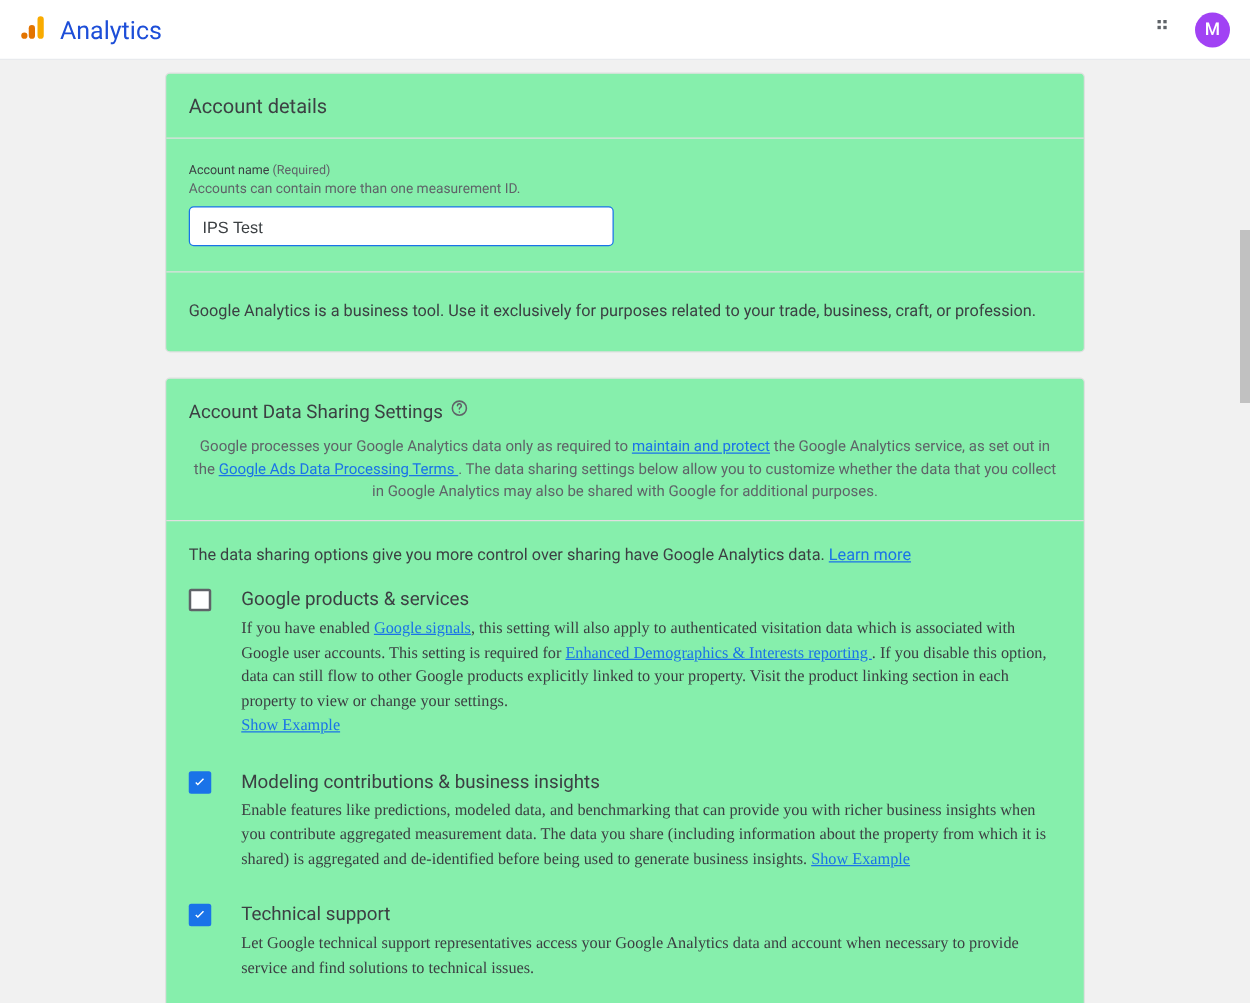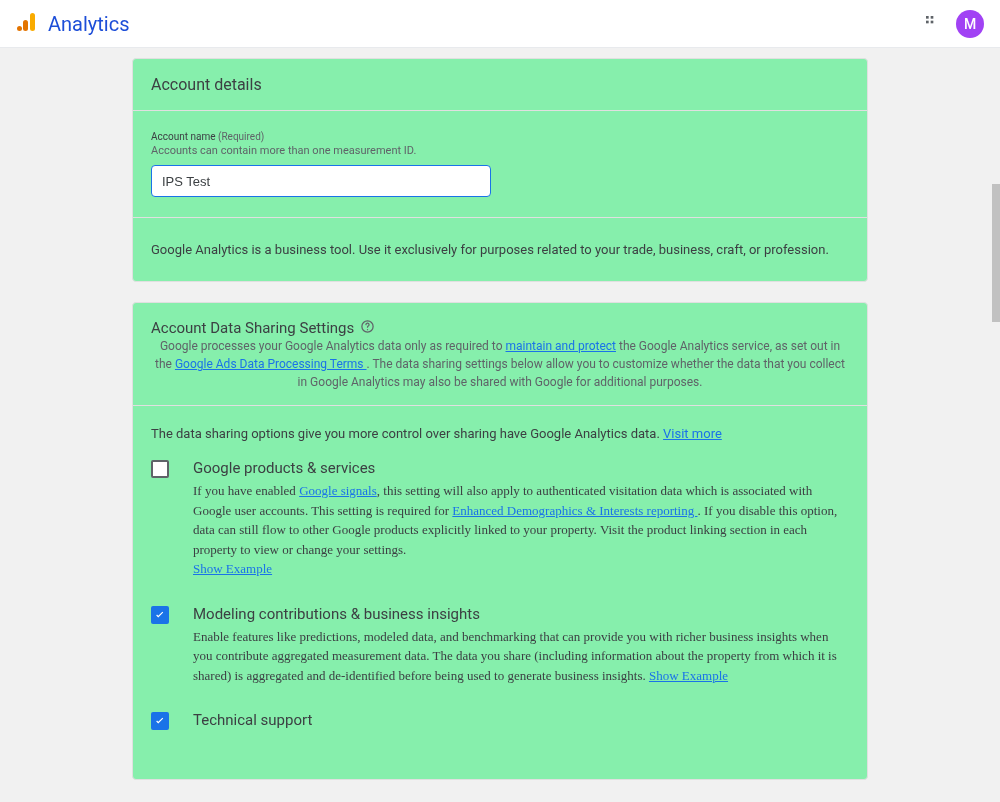--- a/index.html
+++ b/index.html
@@ -67,21 +67,21 @@
       color: #3c4043;
       outline: none;
     }
     .note-text {
       font-size: 13px; color: #3c4043;
       padding: 24px 18px;
       border-top: 1px solid #e0e0e0;
     }
     .section-title-row {
       display: flex; align-items: flex-end; gap: 6px;
-      margin-bottom: 0;
+      margin-bottom: 10px;
     }
     .section-title { font-size: 15px; color: #3c4043; }
     .help-icon { width: 15px; height: 15px; color: #5f6368; }
     .small-text { font-size: 12px; color: #5f6368; line-height: 1.5; text-align: center; }
     .link { color: #1a73e8; text-decoration: underline; cursor: pointer; }
     .hdr-block { padding: 16px 18px 14px 18px; border-bottom: 1px solid #e0e0e0; }
     .options-intro { font-size: 13px; color: #3c4043; margin-bottom: 18px; }
     .opt-row { display: flex; gap: 24px; margin-bottom: 26px; }
     .checkbox {
       width: 18px; height: 18px; border-radius: 2px;
@@ -163,21 +163,21 @@
             </svg>
           </span>
         </div>
         <div class="small-text">
           <span>Google processes your Google Analytics data only as required to </span><a class="link">maintain and protect</a><span> the Google Analytics service, as set out in the </span><a class="link">Google Ads Data Processing Terms </a><span>. The data sharing settings below allow you to customize whether the data that you collect in Google Analytics may also be shared with Google for additional purposes.</span>
         </div>
       </div>
 
       <div class="card-body">
         <div class="options-intro">
-          <span>The data sharing options give you more control over sharing have Google Analytics data. </span><a class="link">Visit more</a>
+          <span>The data sharing options give you more control over sharing have Google Analytics data. </span><a class="link">Learn more</a>
         </div>
 
         <div class="opt-row">
           <div class="checkbox unchecked"></div>
           <div class="opt-body">
             <div class="opt-title">Google products &amp; services</div>
             <div class="opt-desc">
               <span>If you have enabled </span><a class="link">Google signals</a><span>, this setting will also apply to authenticated visitation data which is associated with Google user accounts. This setting is required for </span><a class="link">Enhanced Demographics &amp; Interests reporting </a><span>. If you disable this option, data can still flow to other Google products explicitly linked to your property. Visit the product linking section in each property to view or change your settings.</span>
               <br>
               <a class="link">Show Example</a>
@@ -200,20 +200,21 @@
         </div>
 
         <div class="opt-row">
           <div class="checkbox checked">
             <svg viewBox="0 0 24 24">
                 <path d="M9 16.2l-3.5-3.5 1.4-1.4L9 13.4l7.1-7.1 1.4 1.4z"></path>
               </svg>
           </div>
           <div class="opt-body">
             <div class="opt-title">Technical support</div>
+            <div class="opt-desc">Let Google technical support representatives access your Google Analytics data and account when necessary to provide service and find solutions to technical issues.</div>
           </div>
         </div>
 
       </div>
     </div>
 
   </div>
 </div>
 
 </body></html>

